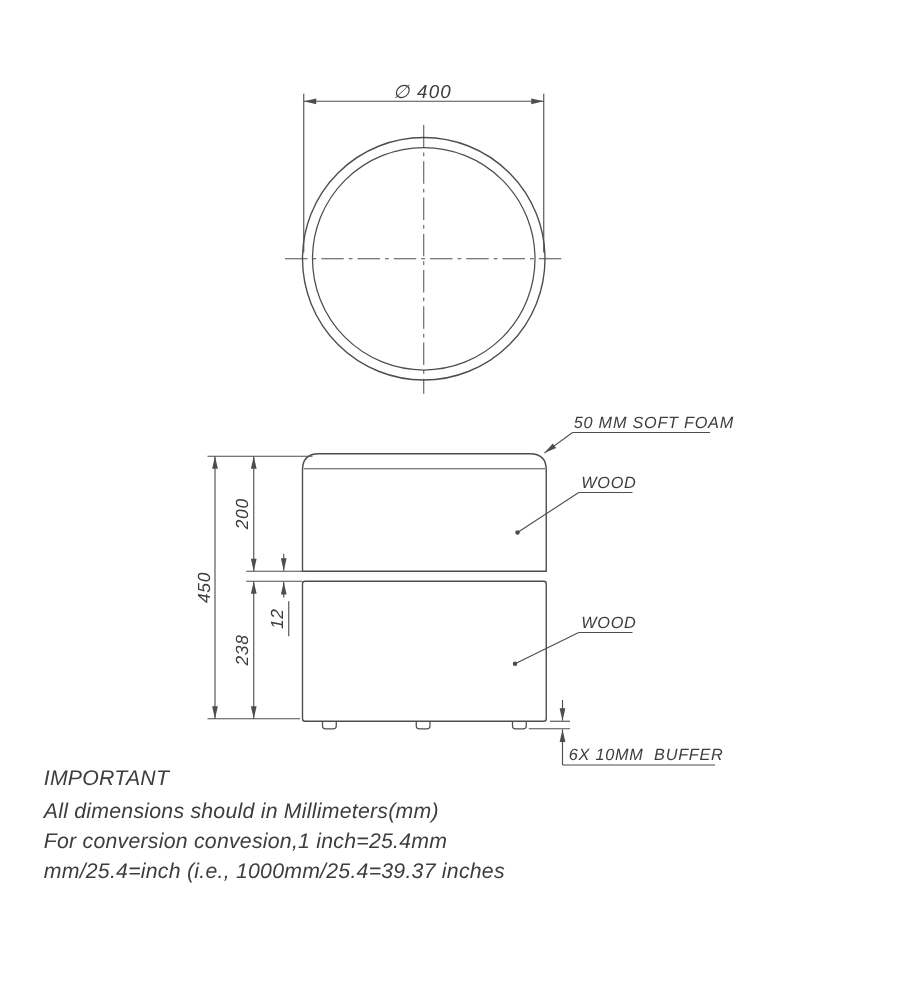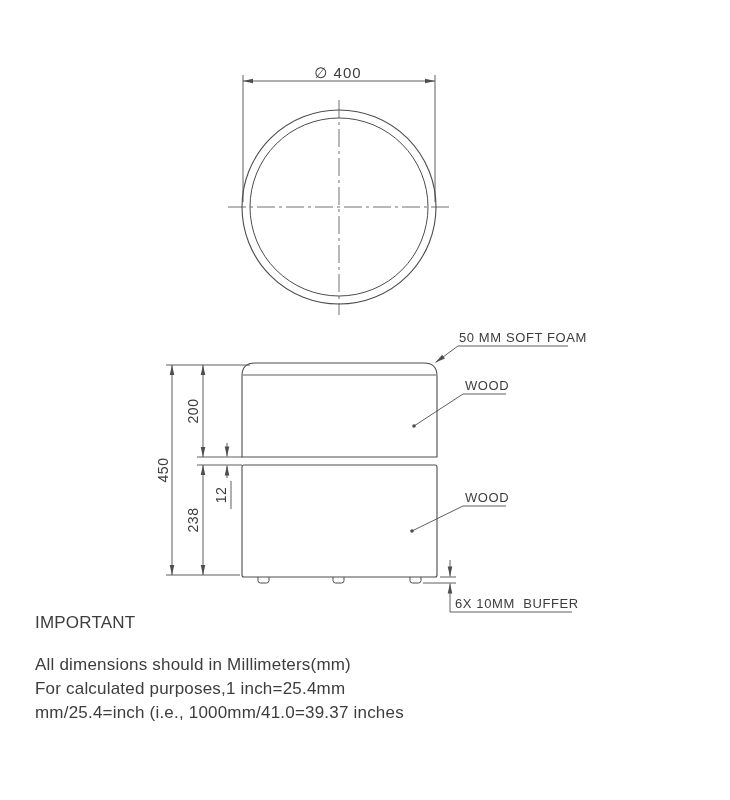--- a/index.html
+++ b/index.html
@@ -7,39 +7,40 @@
     padding: 0;
     background: #ffffff;
     font-family: "Liberation Sans", sans-serif;
   }
   .page {
     position: relative;
     width: 730px;
     height: 800px;
     background: #ffffff;
     overflow: hidden;
+    font-style: italic;
   }
   svg { position: absolute; top: 0; left: 0; }
   svg text {
     font-family: "Liberation Sans", sans-serif;
     fill: #3d3d3d;
   }
   .dim-text { font-size: 14px; letter-spacing: 0.5px; }
   .dia-text { font-size: 15px; letter-spacing: 1px; }
   .label-text { font-size: 13px; letter-spacing: 0.6px; white-space: pre; }
   .notes {
     position: absolute;
     left: 35px;
     top: 611px;
     color: #3d3d3d;
     font-size: 17px;
     line-height: 24px;
     letter-spacing: 0.2px;
   }
-  .notes .title { margin-bottom: 18px; }
+  .notes .title { margin-bottom: 2px; }
 </style>
 </head>
 <body>
 
 <div class="page">
 
   <svg width="730" height="800" viewBox="0 0 730 800">
     <defs>
       <marker id="arrow" markerUnits="userSpaceOnUse" markerWidth="13" markerHeight="8" refX="11" refY="4" orient="auto-start-reverse">
         <path d="M11,4 L1,1.7 L1,6.3 Z" fill="#4d4d4d"></path>
@@ -123,17 +124,17 @@
 
     <text x="459" y="342" class="label-text">50 MM SOFT FOAM</text>
     <text x="465" y="390" class="label-text">WOOD</text>
     <text x="465" y="502" class="label-text">WOOD</text>
     <text x="455" y="608" class="label-text">6X 10MM  BUFFER</text>
   </svg>
 
   <div class="notes">
     <div class="title">IMPORTANT</div>
     <div>All dimensions should in Millimeters(mm)</div>
-    <div>For calculated purposes,1 inch=25.4mm</div>
-    <div>mm/25.4=inch (i.e., 1000mm/41.0=39.37 inches</div>
+    <div>For conversion convesion,1 inch=25.4mm</div>
+    <div>mm/25.4=inch (i.e., 1000mm/25.4=39.37 inches</div>
   </div>
 
 </div>
 
 </body></html>

